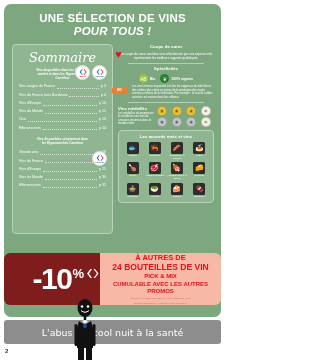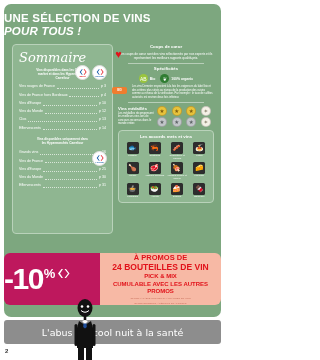--- a/index.html
+++ b/index.html
@@ -29,21 +29,21 @@
     background: #7da77f;
     border-radius: 7px;
     overflow: hidden;
   }
 
   
   .header {
     position: absolute;
     left: 0; top: 8px;
     width: 100%;
-    text-align: left;
+    text-align: center;
     color: #ffffff;
     font-weight: bold;
     font-size: 11.5px;
     line-height: 13px;
     letter-spacing: 0.2px;
   }
   .header .l2 { display: block; font-style: italic; }
 
   
   .sommaire-card {
@@ -52,21 +52,21 @@
     top: 40px;
     width: 101px;
     height: 190px;
     background: #8fb691;
     border: 1px solid #b9d2ba;
     border-radius: 4px;
     padding: 5px 6px 4px 6px;
   }
 
   .sommaire-title {
-    text-align: left;
+    text-align: center;
     color: #ffffff;
     font-family: "DejaVu Serif", serif;
     font-style: italic;
     font-size: 13px;
     line-height: 15px;
     margin-bottom: 3px;
   }
 
   .avail-note {
     text-align: center;
@@ -313,25 +313,25 @@
     top: 253px;
     width: 217px;
     height: 52px;
     border-radius: 6px;
     overflow: hidden;
     display: flex;
     z-index: 4;
   }
   .promo-left {
     width: 96px;
-    background: #be185d;
+    background: #7f1d1d;
     position: relative;
     display: flex;
     align-items: center;
-    justify-content: flex-start;
+    justify-content: flex-end;
   }
   .promo-discount {
     color: #ffffff;
     font-weight: bold;
     font-size: 30px;
     line-height: 30px;
     letter-spacing: -1.5px;
     font-family: "Liberation Sans", sans-serif;
   }
   .promo-pct {
@@ -657,21 +657,21 @@
   <div class="promo">
     <div class="promo-left">
       <span class="promo-discount">-10</span>
       <span class="promo-pct">%</span>
       <svg class="promo-cf" viewBox="0 0 30 20">
         <polygon points="14,1 8,10 14,19 11,19 4,10 11,1" fill="#ffffff"></polygon>
         <polygon points="17,1 24,10 17,19 20,19 27,10 20,1" fill="#ffffff"></polygon>
       </svg>
     </div>
     <div class="promo-right">
-      <div class="promo-l1">À PROMOS DE</div>
+      <div class="promo-l1">À AUTRES DE</div>
       <div class="promo-l2">24 BOUTEILLES DE VIN</div>
       <div class="promo-l3">PICK &amp; MIX</div>
       <div class="promo-l4">CUMULABLE AVEC LES AUTRES PROMOS</div>
       <div class="promo-fine">OFFRE VALABLE SUR LES CHAMPAGNES ET VINS</div>
       <div class="promo-fine">EFFERVESCENTS, APÉRITIFS ET ALCOOLS</div>
     </div>
   </div>
 
   <div class="footer">
     <span class="footer-text">L'abus d'alcool nuit à la santé</span>

